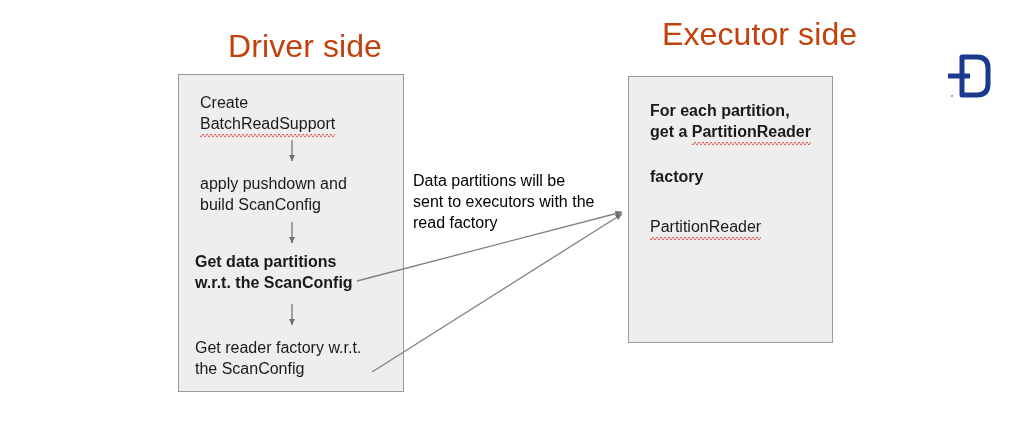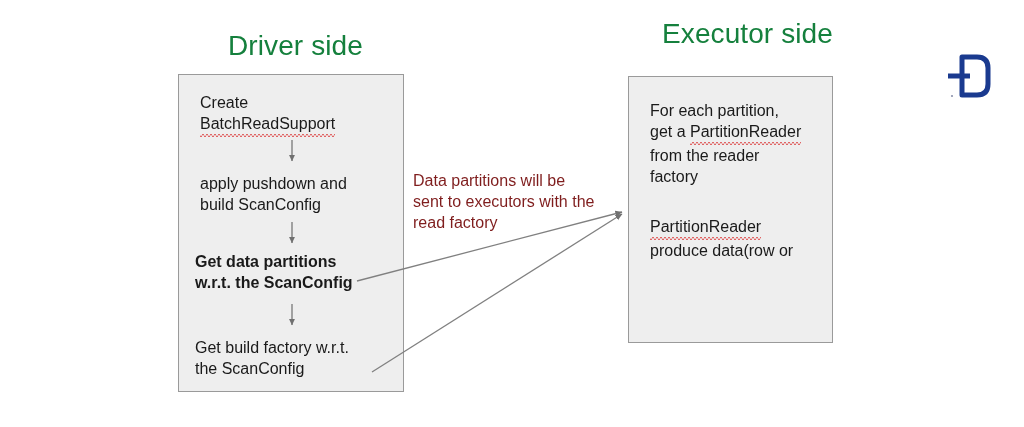--- a/index.html
+++ b/index.html
@@ -16,23 +16,23 @@
     position: relative;
     width: 1024px;
     height: 427px;
     background: #ffffff;
     overflow: hidden;
   }
 
   
   .section-title {
     position: absolute;
-    font-size: 28px;
+    font-size: 32px;
     line-height: 28px;
-    color: #15803d;
+    color: #c2410c;
     white-space: nowrap;
     letter-spacing: 0.1px;
   }
   #driver-title  { left: 228px; top: 32px; }
   #executor-title{ left: 662px; top: 20px; }
 
   
   .panel {
     position: absolute;
     background: #eeeeee;
@@ -49,31 +49,31 @@
     line-height: 21px;
     color: #1a1a1a;
     white-space: pre-line;
   }
   
   #driver-step-0 { left: 200px; top: 92px;  }
   #driver-step-1 { left: 200px; top: 173px; }
   #driver-step-2 { left: 195px; top: 251px; font-weight: bold; }
   #driver-step-3 { left: 195px; top: 337px; }
   
-  #executor-para-0 { left: 650px; top: 100px; }
+  #executor-para-0 { left: 650px; top: 100px; font-weight: bold; }
   #executor-para-1 { left: 650px; top: 216px; }
 
   
   #flow-note {
     position: absolute;
     left: 413px;
     top: 170px;
     font-size: 16px;
     line-height: 21px;
-    color: #7f1d1d;
+    color: #000000;
     white-space: pre-line;
   }
 
   
   .squiggle {
     position: relative;
     display: inline-block;
     background-image:
       radial-gradient(circle at 1px 2.4px, #e06666 0.9px, rgba(224,102,102,0) 1.1px),
       radial-gradient(circle at 3px 0.6px, #e06666 0.9px, rgba(224,102,102,0) 1.1px);
@@ -115,28 +115,28 @@
 
   <div class="step-text" id="driver-step-0"><span>Create
 </span><span class="squiggle">BatchReadSupport</span></div>
 
   <div class="step-text" id="driver-step-1">apply pushdown and
 build ScanConfig</div>
 
   <div class="step-text" id="driver-step-2">Get data partitions
 w.r.t.  the ScanConfig</div>
 
-  <div class="step-text" id="driver-step-3">Get build factory w.r.t.
+  <div class="step-text" id="driver-step-3">Get reader factory w.r.t.
 the ScanConfig</div>
 
   <div class="panel" id="executor-panel"></div>
 
-  <div class="step-text" id="executor-para-0"><span>For each partition,</span><br><span>get a </span><span class="squiggle">PartitionReader</span><br><span>from the reader</span><br><span>factory</span></div>
+  <div class="step-text" id="executor-para-0"><span>For each partition,</span><br><span>get a </span><span class="squiggle">PartitionReader</span><br><br><span>factory</span></div>
 
-  <div class="step-text" id="executor-para-1"><span class="squiggle">PartitionReader</span><br><span>produce data(row or</span><br></div>
+  <div class="step-text" id="executor-para-1"><span class="squiggle">PartitionReader</span><br><br></div>
 
   <div id="flow-note">Data partitions will be
 sent to executors with the
 read factory</div>
 
   <svg id="arrow-layer" viewBox="0 0 1024 427">
     <defs>
       <marker id="ah-down" viewBox="0 0 10 10" refX="8.5" refY="5" markerWidth="5" markerHeight="5" orient="auto-start-reverse">
         <path d="M 0 0.8 L 9 5 L 0 9.2 z" fill="#707070"></path>
       </marker>

